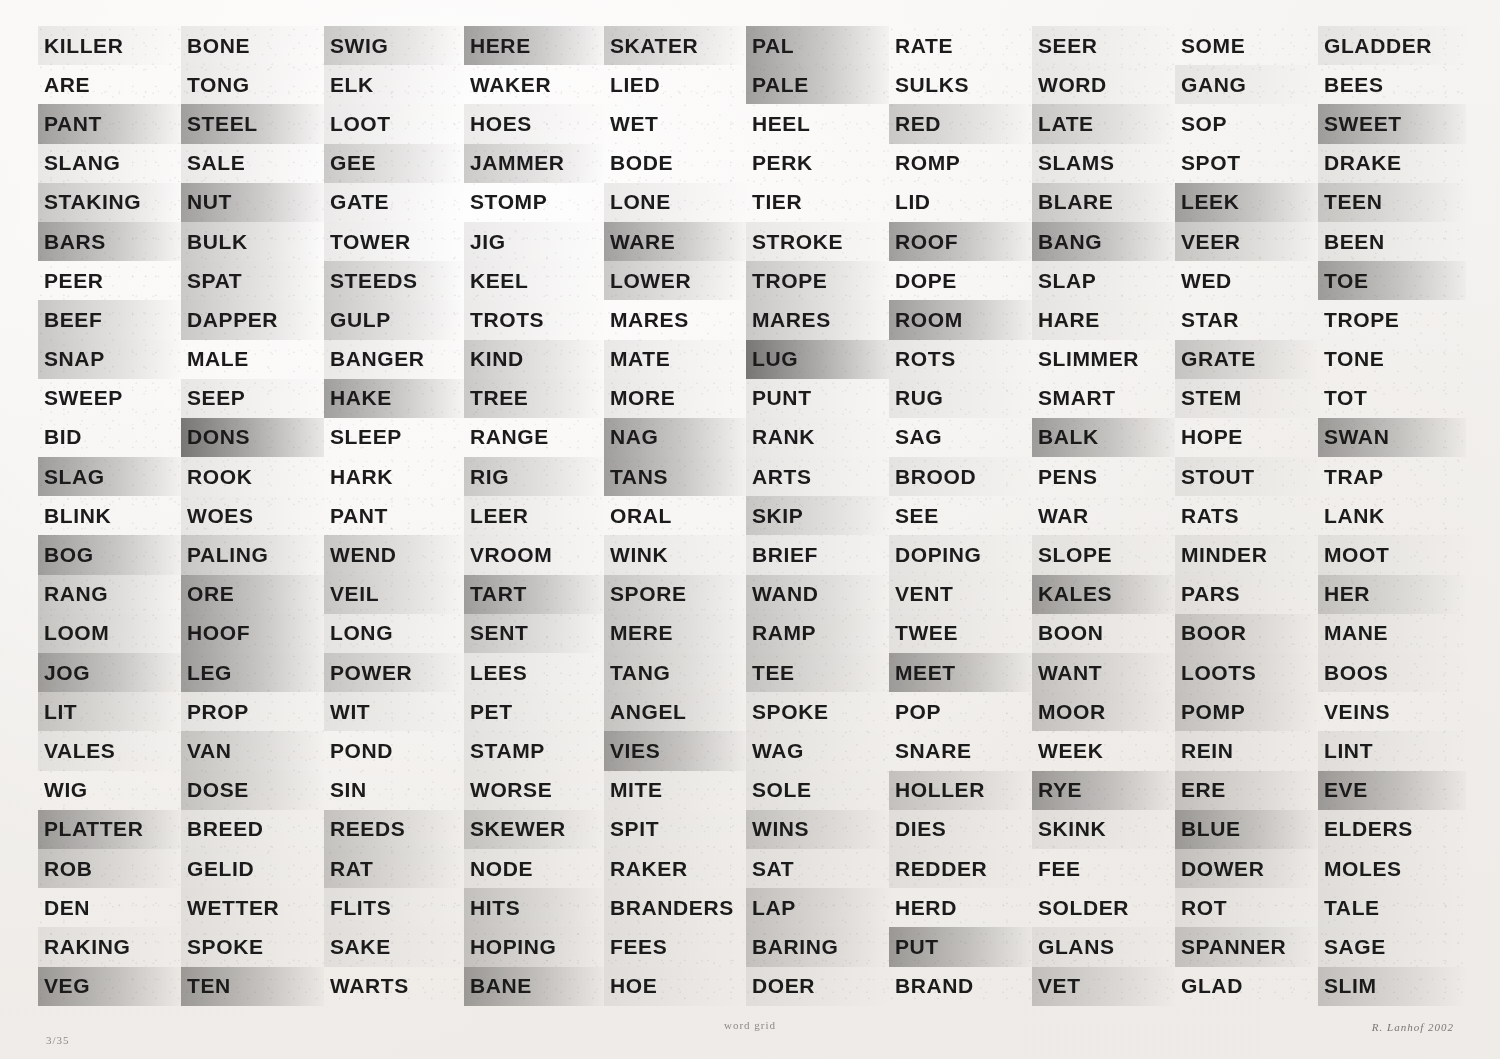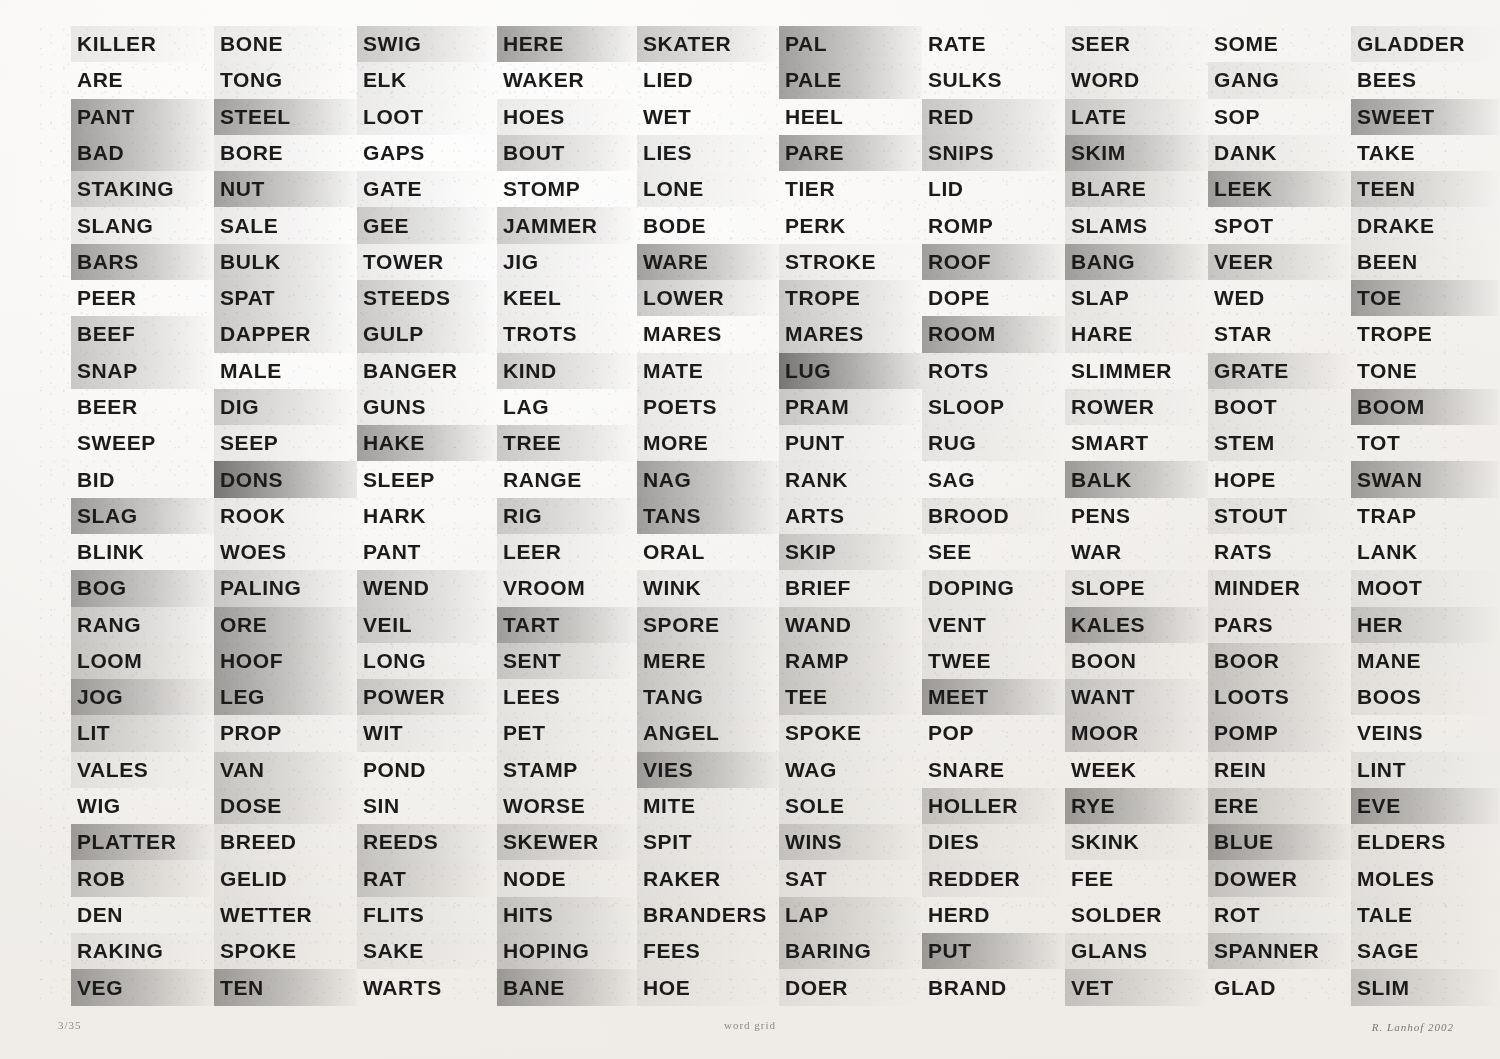--- a/index.html
+++ b/index.html
@@ -35,21 +35,20 @@
     left: 38px;
     top: 26px;
     width: 1428px;
     height: 980px;
   }
   table.wordgrid {
     border-collapse: collapse;
     width: 1428px;
     height: 980px;
     table-layout: fixed;
-    margin-left: 33px;
   }
   table.wordgrid td {
     padding: 0 0 0 6px;
     margin: 0;
     vertical-align: middle;
     font-family: "Liberation Sans", sans-serif;
     font-weight: bold;
     font-size: 21px;
     letter-spacing: 0.6px;
     color: #1b1b1b;
@@ -102,21 +101,21 @@
       radial-gradient(circle at 27% 77%, rgba(90,90,90,0.15) 0.6px, transparent 1.2px);
     background-size: 23px 19px, 31px 27px, 17px 29px, 41px 23px, 13px 37px;
   }
   .margin-note {
     position: absolute;
     font-family: "Liberation Serif", serif;
     font-size: 11px;
     color: #8d8a86;
     letter-spacing: 1px;
   }
-  .note-left { left: 46px; bottom: 28px; margin-left: 12px; }
+  .note-left { left: 46px; bottom: 13px; }
   .note-center { left: 50%; transform: translateX(-50%); bottom: 28px; }
   .note-right { right: 46px; bottom: 26px; font-style: italic; color: #7a7772; }
 </style>
 </head>
 <body>
 
 <div id="artwork">
 
   <div class="grid-wrap">
     <table class="wordgrid">
@@ -163,56 +162,44 @@
             <td class="ink1">LOOT</td>
             <td class="ink1 fade1">HOES</td>
             <td class="ink0">WET</td>
             <td class="ink0">HEEL</td>
             <td class="ink2">RED</td>
             <td class="ink2">LATE</td>
             <td class="ink0">SOP</td>
             <td class="ink3">SWEET</td>
           </tr>
           <tr>
-            <td class="ink3">BAD</td>
-            <td class="ink1">BORE</td>
-            <td class="ink0">GAPS</td>
-            <td class="ink2 fade1">BOUT</td>
-            <td class="ink1 fade1">LIES</td>
-            <td class="ink3">PARE</td>
-            <td class="ink2 fade1">SNIPS</td>
-            <td class="ink3">SKIM</td>
-            <td class="ink1">DANK</td>
-            <td class="ink0">TAKE</td>
+            <td class="ink1">SLANG</td>
+            <td class="ink1">SALE</td>
+            <td class="ink2">GEE</td>
+            <td class="ink2 fade1">JAMMER</td>
+            <td class="ink0">BODE</td>
+            <td class="ink0">PERK</td>
+            <td class="ink0">ROMP</td>
+            <td class="ink1">SLAMS</td>
+            <td class="ink0">SPOT</td>
+            <td class="ink1">DRAKE</td>
           </tr>
           <tr>
             <td class="ink2 fade1">STAKING</td>
             <td class="ink3 fade1">NUT</td>
             <td class="ink1">GATE</td>
             <td class="ink0">STOMP</td>
             <td class="ink1">LONE</td>
             <td class="ink0">TIER</td>
             <td class="ink0">LID</td>
             <td class="ink2">BLARE</td>
             <td class="ink3">LEEK</td>
             <td class="ink2 fade1">TEEN</td>
           </tr>
           <tr>
-            <td class="ink1">SLANG</td>
-            <td class="ink1">SALE</td>
-            <td class="ink2">GEE</td>
-            <td class="ink2 fade1">JAMMER</td>
-            <td class="ink0">BODE</td>
-            <td class="ink0">PERK</td>
-            <td class="ink0">ROMP</td>
-            <td class="ink1">SLAMS</td>
-            <td class="ink0">SPOT</td>
-            <td class="ink1">DRAKE</td>
-          </tr>
-          <tr>
             <td class="ink3">BARS</td>
             <td class="ink2">BULK</td>
             <td class="ink1">TOWER</td>
             <td class="ink1 fade1">JIG</td>
             <td class="ink3">WARE</td>
             <td class="ink1">STROKE</td>
             <td class="ink3">ROOF</td>
             <td class="ink3">BANG</td>
             <td class="ink2">VEER</td>
             <td class="ink1">BEEN</td>
@@ -247,32 +234,20 @@
             <td class="ink1">BANGER</td>
             <td class="ink2">KIND</td>
             <td class="ink1 fade2">MATE</td>
             <td class="ink4">LUG</td>
             <td class="ink1">ROTS</td>
             <td class="ink0">SLIMMER</td>
             <td class="ink2">GRATE</td>
             <td class="ink0">TONE</td>
           </tr>
           <tr>
-            <td class="ink0">BEER</td>
-            <td class="ink2">DIG</td>
-            <td class="ink1 fade1">GUNS</td>
-            <td class="ink0">LAG</td>
-            <td class="ink1 fade2">POETS</td>
-            <td class="ink2 fade2">PRAM</td>
-            <td class="ink1">SLOOP</td>
-            <td class="ink1">ROWER</td>
-            <td class="ink1">BOOT</td>
-            <td class="ink3">BOOM</td>
-          </tr>
-          <tr>
             <td class="ink0">SWEEP</td>
             <td class="ink1">SEEP</td>
             <td class="ink3">HAKE</td>
             <td class="ink2">TREE</td>
             <td class="ink1 fade1">MORE</td>
             <td class="ink1 fade2">PUNT</td>
             <td class="ink1">RUG</td>
             <td class="ink0">SMART</td>
             <td class="ink1">STEM</td>
             <td class="ink0">TOT</td>

